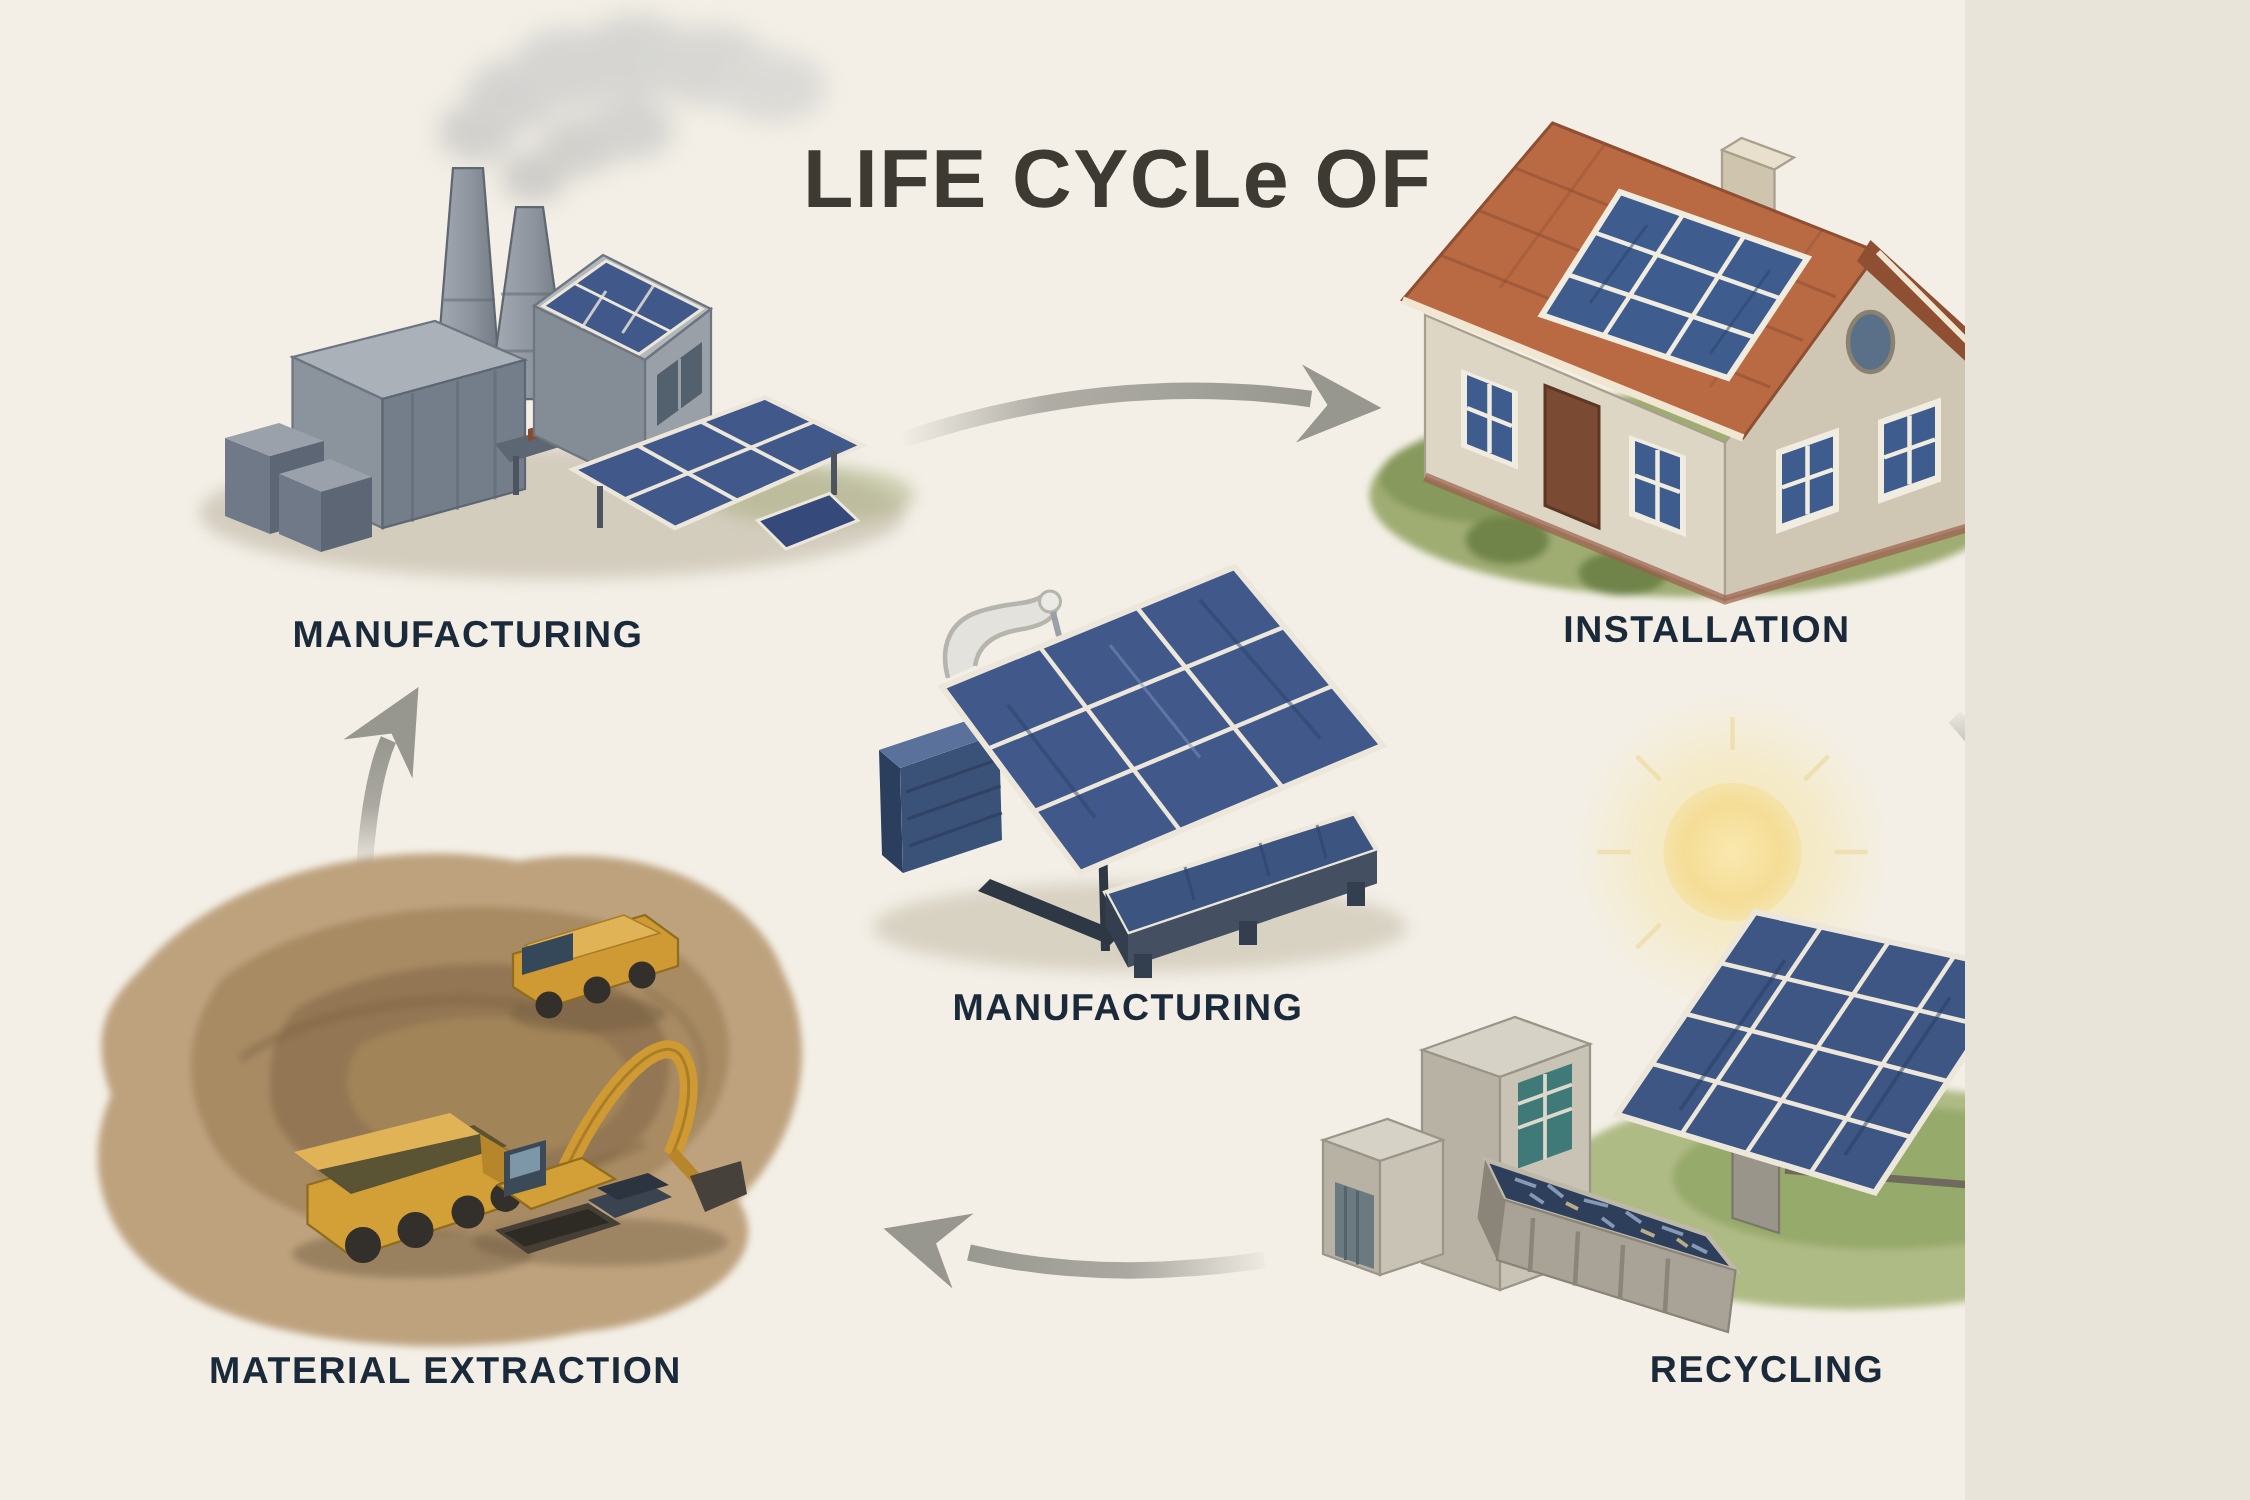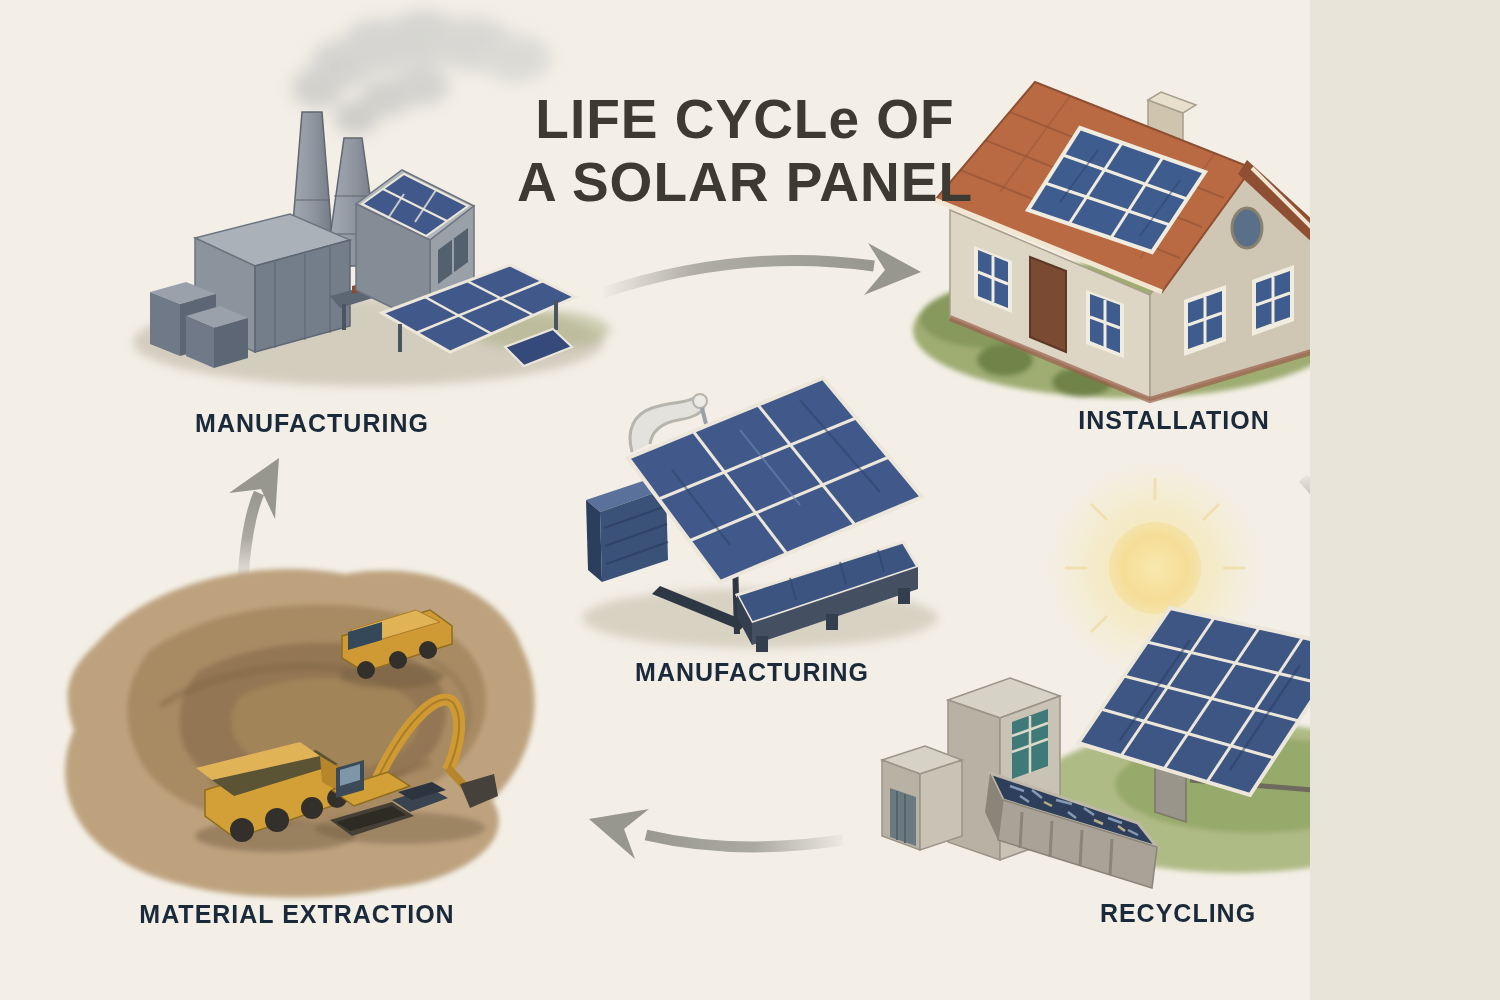--- a/index.html
+++ b/index.html
@@ -12,21 +12,21 @@
   .title{
     position:absolute;left:445px;top:88px;width:600px;text-align:center;
     color:#3d3933;font-weight:700;font-size:55px;line-height:63px;letter-spacing:1px;
   }
   .stage-label{
     position:absolute;width:500px;text-align:center;
     color:#1b2a3a;font-weight:700;font-size:25px;letter-spacing:1px;
     white-space:nowrap;
   }
   .lbl-mfg-factory{left:62px;top:409px;}
-  .lbl-install{left:924px;top:406px;}
+  .lbl-install{left:888px;top:406px;}
   .lbl-mfg-assembly{left:502px;top:658px;}
   .lbl-extraction{left:47px;top:900px;}
   .lbl-recycling{left:928px;top:899px;}
 </style>
 </head>
 <body>
 
 <div class="canvas">
 
   <svg id="art" width="1500" height="1000" viewBox="0 0 1500 1000">
@@ -375,21 +375,20 @@
       <polygon points="589,819 649,809 624,829 635,859" fill="#98978f"></polygon>
     </g>
     <g>
       <path d="M 243 578 Q 247 520 259 493" stroke="url(#gLeft)" stroke-width="11" fill="none"></path>
       <polygon points="279,458 229,493 261,489 275,519" fill="#98978f"></polygon>
     </g>
   </svg>
 
   <div class="title">
     <div>LIFE CYCLe OF</div>
-    <div>A SOLAR PANEL</div>
   </div>
 
   <div class="stage-label lbl-mfg-factory">MANUFACTURING</div>
   <div class="stage-label lbl-install">INSTALLATION</div>
   <div class="stage-label lbl-mfg-assembly">MANUFACTURING</div>
   <div class="stage-label lbl-extraction">MATERIAL EXTRACTION</div>
   <div class="stage-label lbl-recycling">RECYCLING</div>
 
 </div>
 

